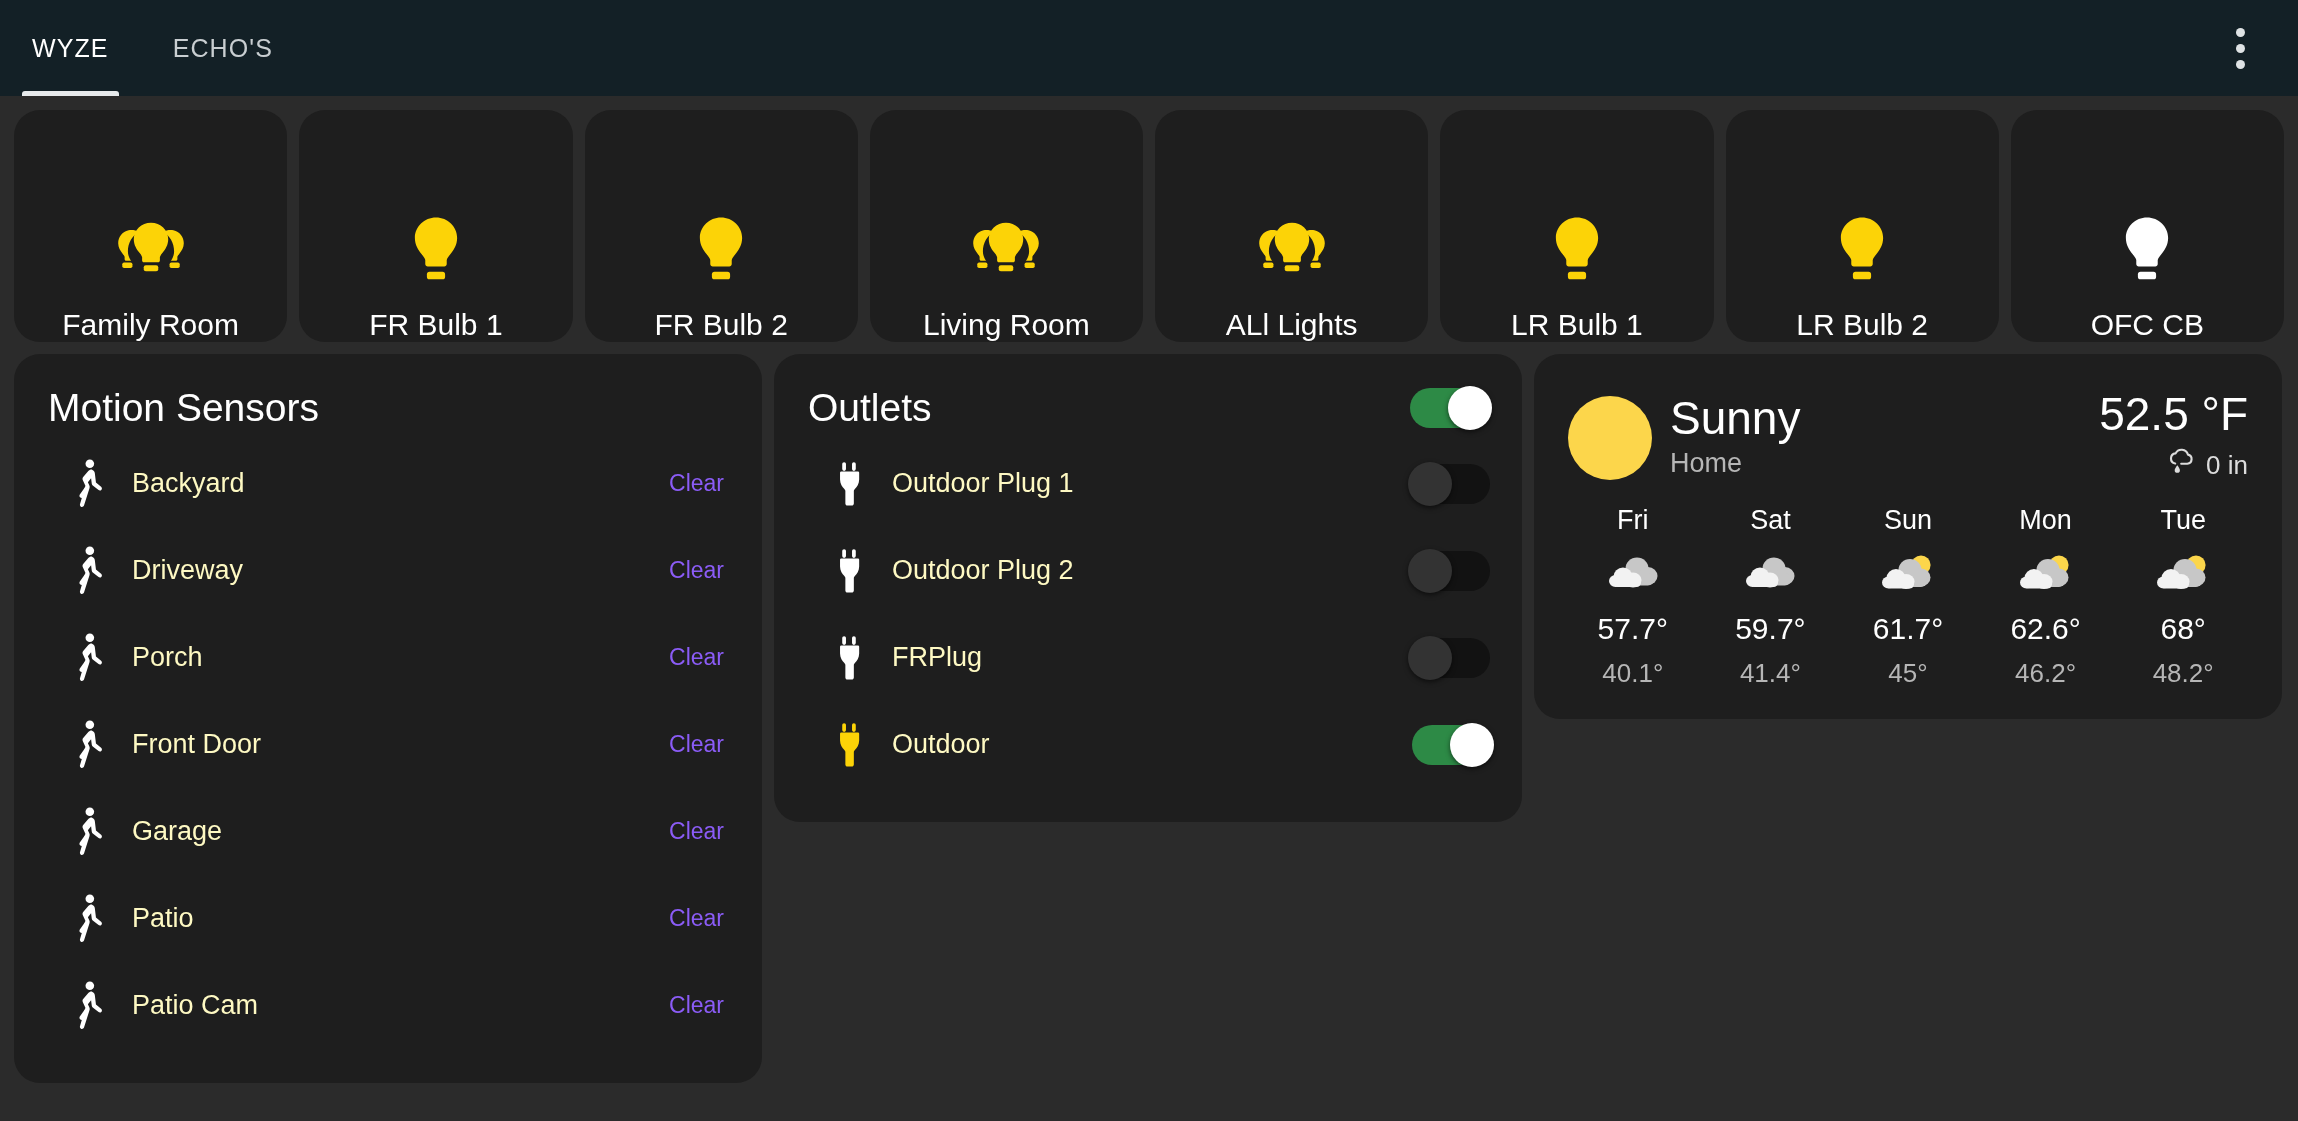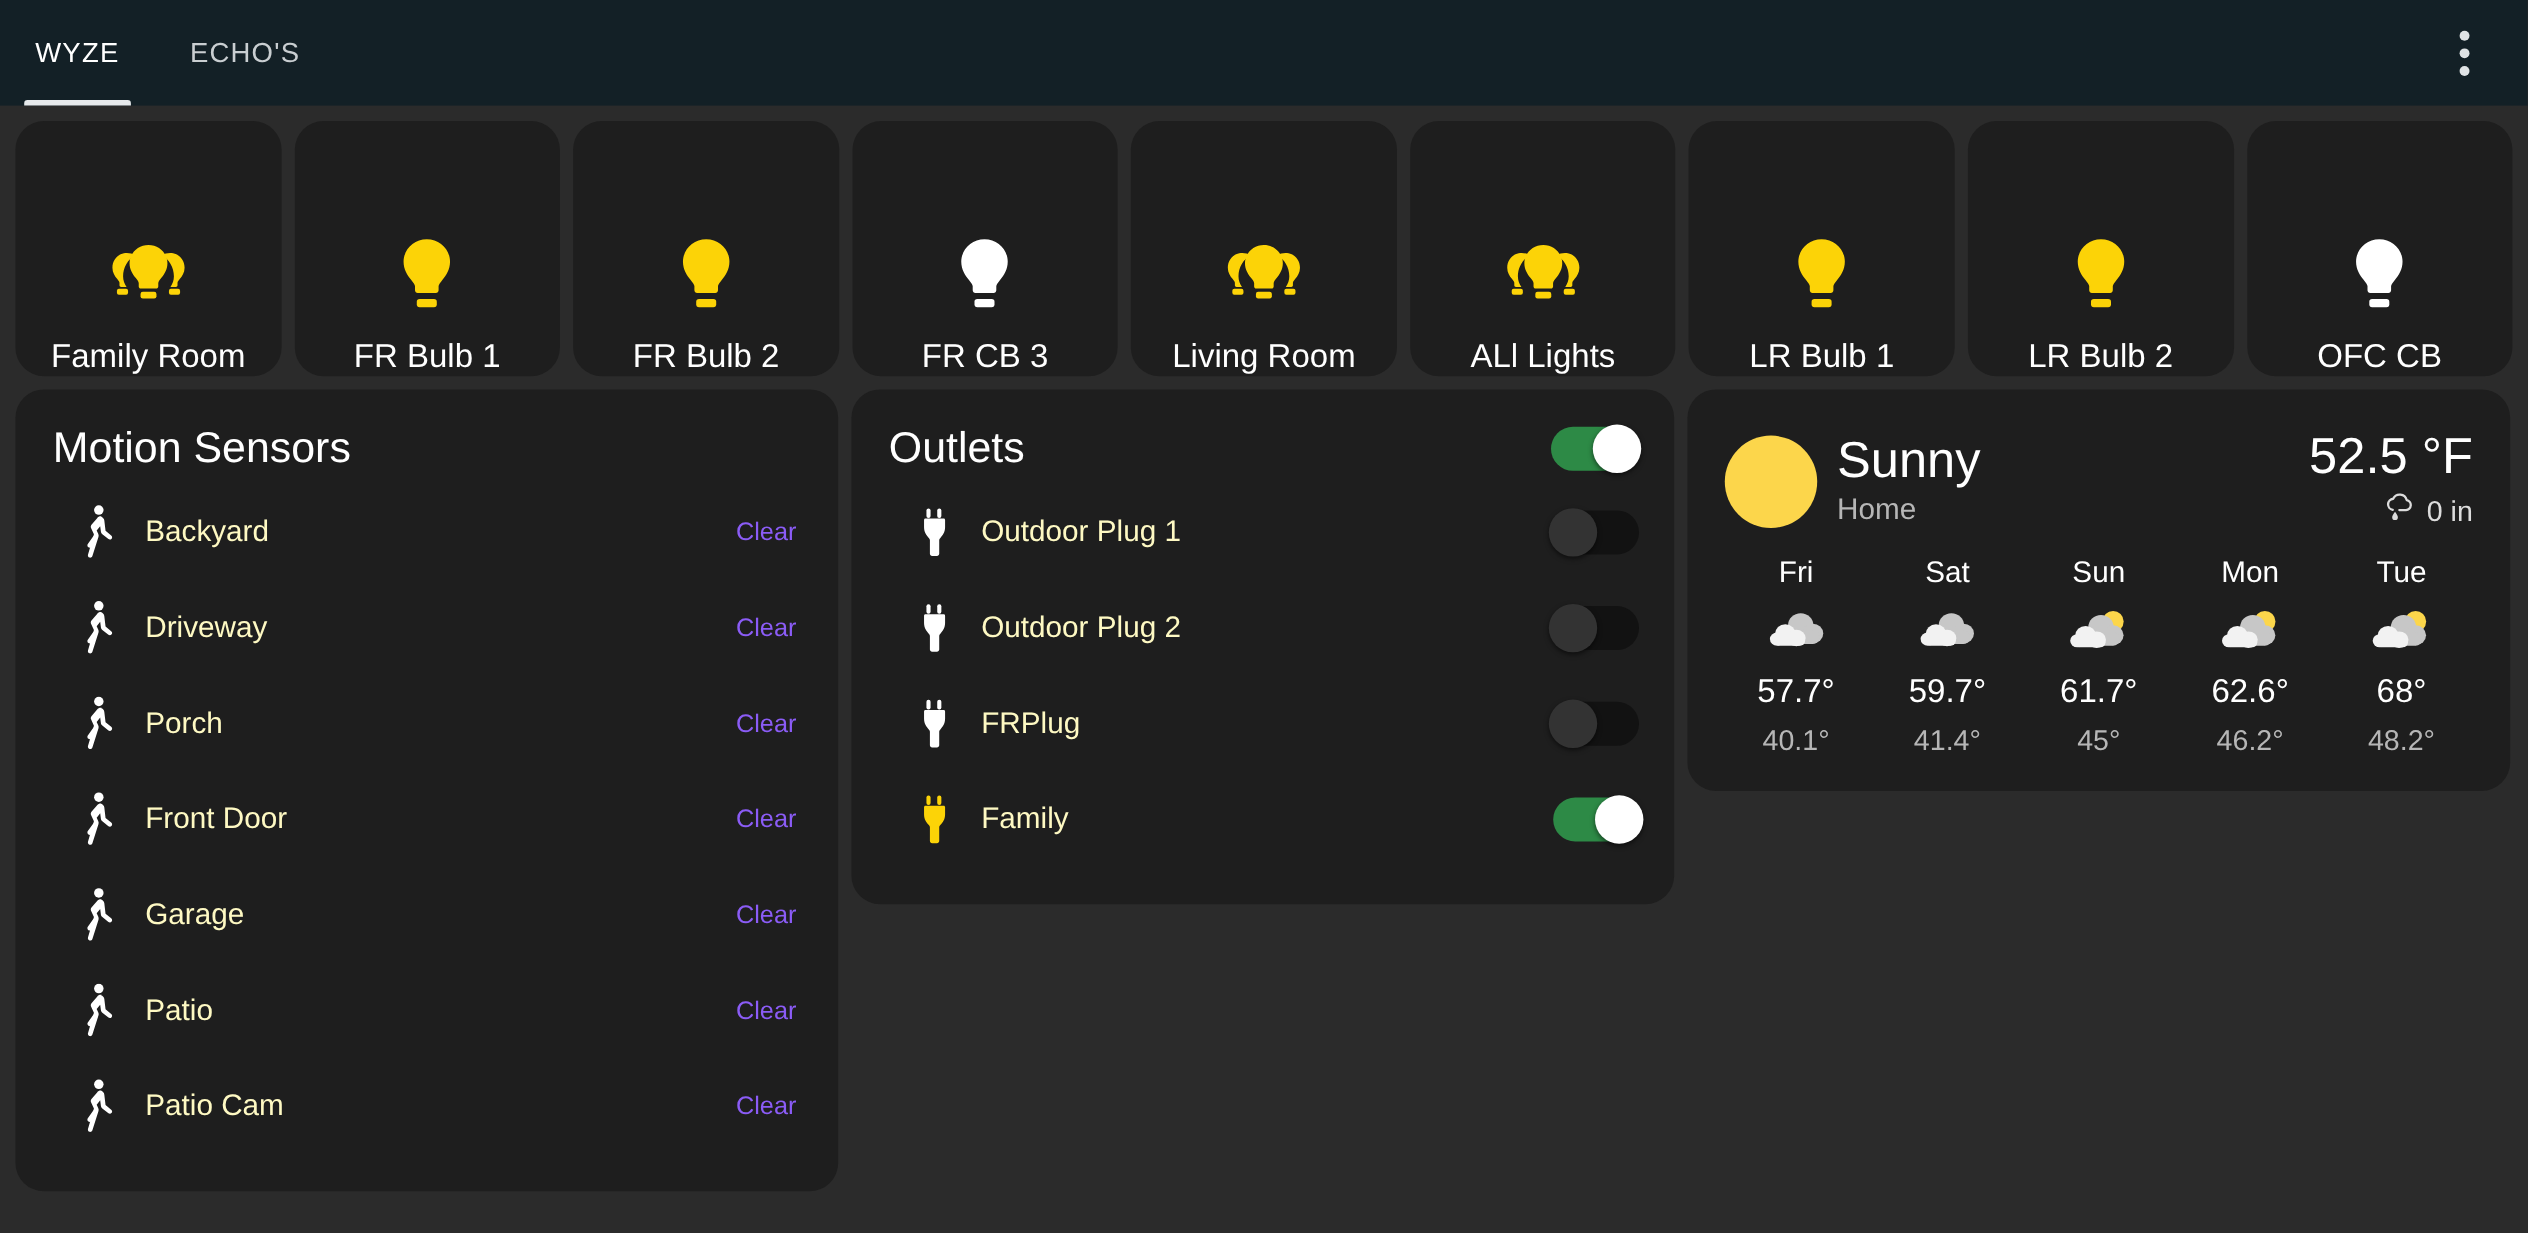--- a/index.html
+++ b/index.html
@@ -277,29 +277,20 @@
       <div class="glyph">
         <svg width="78" height="78" viewBox="0 0 48 48" aria-hidden="true">
     <path fill="#fcd307" d="M24 4c-7.2 0-13 5.6-13 12.6 0 4.4 2.2 7.6 4.2 10 1.2 1.5 2 2.6 2.2 3.6v2.4c0 .8.7 1.5 1.5 1.5h10.2c.8 0 1.5-.7 1.5-1.5v-2.4c.2-1 1-2.1 2.2-3.6 2-2.4 4.2-5.6 4.2-10C37 9.6 31.2 4 24 4z"></path>
     <rect x="18.4" y="37.4" width="11.2" height="4.6" rx="1.6" fill="#fcd307"></rect>
   </svg>
       </div>
       <div class="label">FR Bulb 2</div>
     </div>
     <div class="tile">
       <div class="glyph">
-        <svg width="78" height="78" viewBox="0 0 48 48" aria-hidden="true">
-    <path fill="#ffffff" d="M24 4c-7.2 0-13 5.6-13 12.6 0 4.4 2.2 7.6 4.2 10 1.2 1.5 2 2.6 2.2 3.6v2.4c0 .8.7 1.5 1.5 1.5h10.2c.8 0 1.5-.7 1.5-1.5v-2.4c.2-1 1-2.1 2.2-3.6 2-2.4 4.2-5.6 4.2-10C37 9.6 31.2 4 24 4z"></path>
-    <rect x="18.4" y="37.4" width="11.2" height="4.6" rx="1.6" fill="#ffffff"></rect>
-  </svg>
-      </div>
-      <div class="label">FR CB 3</div>
-    </div>
-    <div class="tile">
-      <div class="glyph">
         <svg width="82" height="82" viewBox="0 0 60 48" aria-hidden="true">
     <g fill="#fcd307">
       <path d="M13.6 9.5c-4.6 1-7.6 5-7.6 9.6 0 3.2 1.6 5.6 3.1 7.4.9 1.1 1.5 1.9 1.6 2.6v1.7c0 .6.5 1.1 1.1 1.1h3.6c-1.4-2-2.3-4.3-2.3-7 0-6 3.2-11.3 8.1-14.2-2.3-1.2-4.9-1.6-7.6-1.2z"></path>
       <path d="M46.4 9.5c4.6 1 7.6 5 7.6 9.6 0 3.2-1.6 5.6-3.1 7.4-.9 1.1-1.5 1.9-1.6 2.6v1.7c0 .6-.5 1.1-1.1 1.1h-3.6c1.4-2 2.3-4.3 2.3-7 0-6-3.2-11.3-8.1-14.2 2.3-1.2 4.9-1.6 7.6-1.2z"></path>
       <rect x="9" y="33.2" width="7.4" height="3.9" rx="1.3"></rect>
       <rect x="43.6" y="33.2" width="7.4" height="3.9" rx="1.3"></rect>
       <path d="M30 4c-7 0-12.6 5.4-12.6 12.2 0 4.2 2.1 7.4 4 9.7 1.2 1.4 1.9 2.5 2.1 3.4v2.3c0 .8.6 1.4 1.4 1.4h10.2c.8 0 1.4-.6 1.4-1.4v-2.3c.2-.9.9-2 2.1-3.4 1.9-2.3 4-5.5 4-9.7C42.6 9.4 37 4 30 4z"></path>
       <rect x="24.7" y="35.2" width="10.6" height="4.4" rx="1.5"></rect>
     </g>
   </svg>
@@ -485,21 +476,21 @@
           </div>
         </div>
         <div class="row">
           <div class="icon-cell">
             <svg width="28" height="46" viewBox="0 0 22 38" aria-hidden="true">
     <rect x="5.4" y="1" width="3.1" height="7.2" rx="1.5" fill="#fcd307"></rect>
     <rect x="13.5" y="1" width="3.1" height="7.2" rx="1.5" fill="#fcd307"></rect>
     <path fill="#fcd307" d="M3.6 8.6h14.8c.6 0 1 .5 1 1.1v5.5c0 3.7-2 6.2-3.4 7.8-.7.8-1 1.3-1 1.9v10.2c0 .9-.8 1.7-1.7 1.7h-3.6c-1 0-1.7-.8-1.7-1.7V24.9c0-.6-.3-1.1-1-1.9-1.4-1.6-3.4-4.1-3.4-7.8V9.7c0-.6.4-1.1 1-1.1z"></path>
   </svg>
           </div>
-          <div class="name">Family</div>
+          <div class="name">Outdoor</div>
           <div class="toggle on">
             <span class="knob"></span>
           </div>
         </div>
       </div>
   </div>
 
   <div class="panel panel-weather">
     <div class="wx-top">
       <div class="wx-sun"></div>

